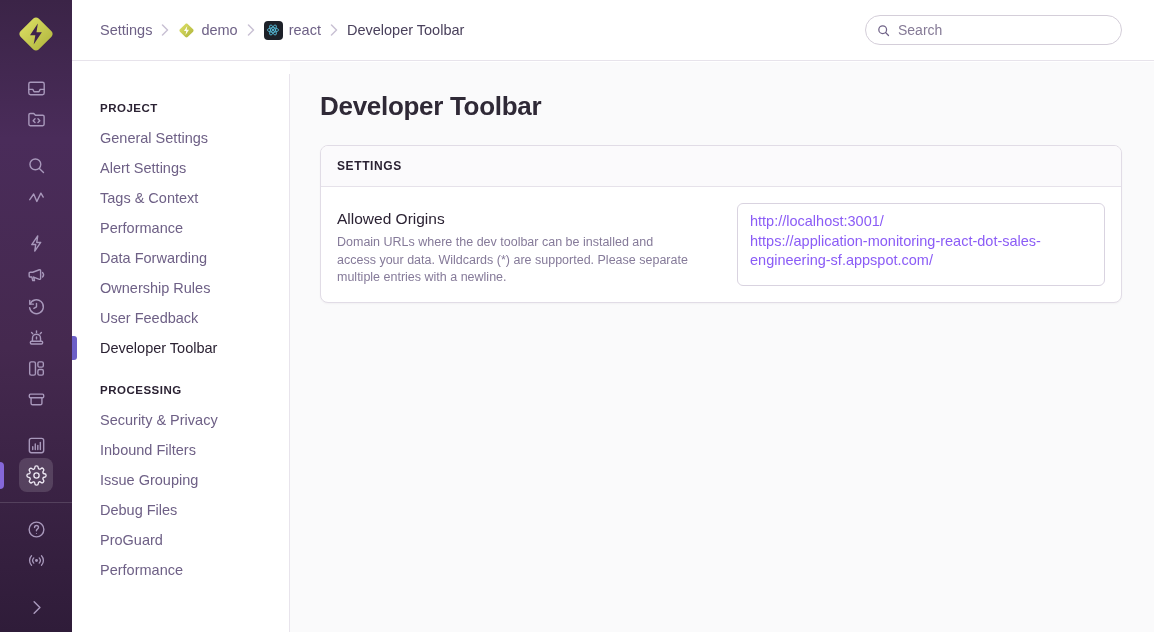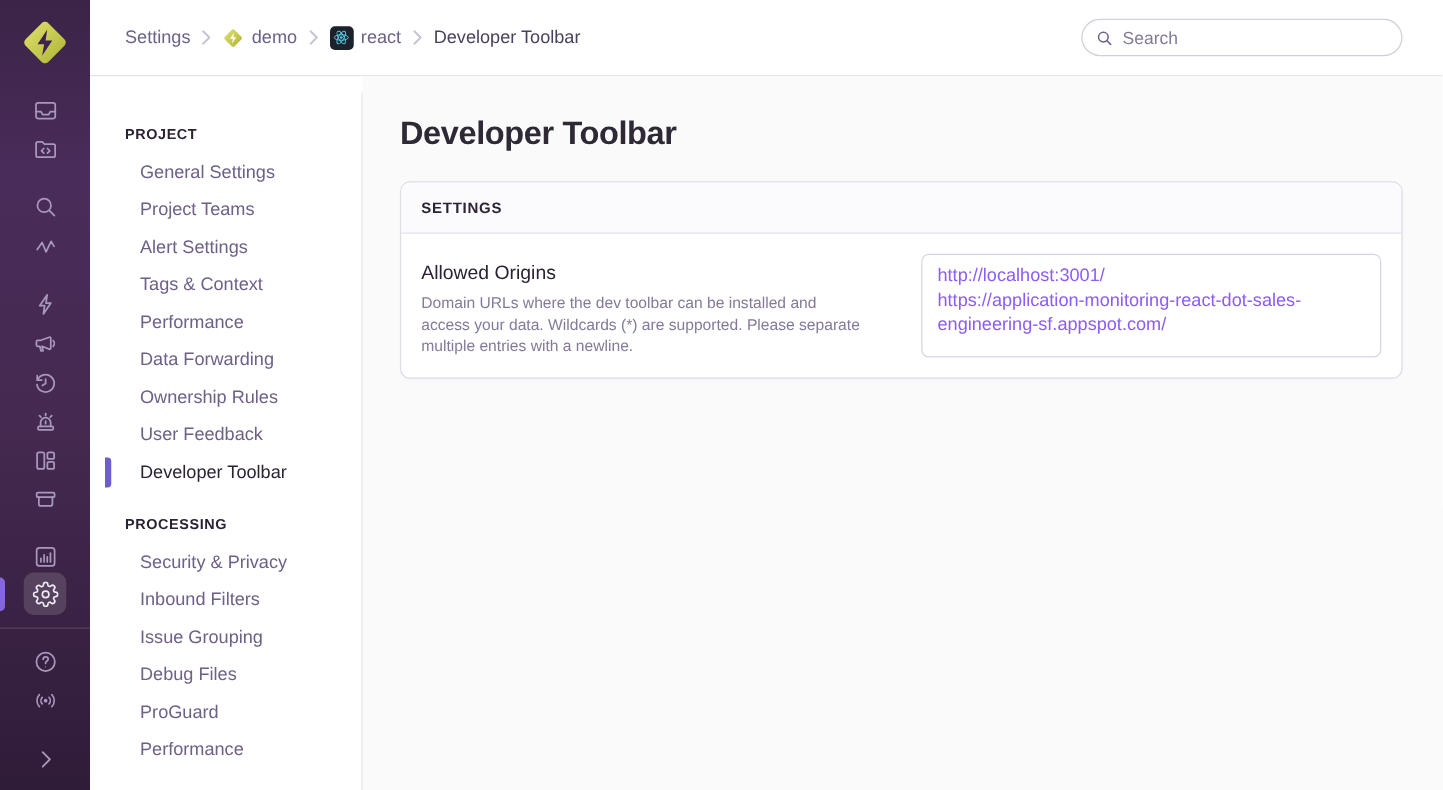--- a/index.html
+++ b/index.html
@@ -64,21 +64,21 @@
     position:absolute; left:72px; top:74px; bottom:0; width:218px;
     background:#fff; border-right:1px solid #e8e4ec; padding-top:19px; z-index:1;
   }
   .nav-section + .nav-section { margin-top:12px; }
   .nav-title {
     height:30px; line-height:30px; padding:0 28px;
     font-size:11.5px; font-weight:700; letter-spacing:.5px; color:#2b2233;
   }
   .nav-item {
     position:relative; height:30px; line-height:30px; padding:0 28px;
-    font-size:14.5px; color:#6e6086; cursor:pointer; white-space:nowrap;margin-left:12px;
+    font-size:14.5px; color:#6e6086; cursor:pointer; white-space:nowrap;
   }
   .nav-item.active { color:#2b2233; }
   .nav-item.active::before {
     content:""; position:absolute; left:0; top:3px; width:5px; height:24px;
     background:#6c5fc7; border-radius:0 3px 3px 0;
   }
 
   
   .main {
     position:absolute; left:290px; top:62px; right:0; bottom:0;
@@ -285,21 +285,20 @@
         <path d="M15.3 15.3L20 20"></path>
       </svg>
     <input type="text" placeholder="Search" style="">
   </div>
 </header>
 
 <aside class="subnav">
   <div class="nav-section">
     <div class="nav-title">PROJECT</div>
     <div class="nav-item">General Settings</div>
-    <div class="nav-item">Project Teams</div>
     <div class="nav-item">Alert Settings</div>
     <div class="nav-item">Tags &amp; Context</div>
     <div class="nav-item">Performance</div>
     <div class="nav-item">Data Forwarding</div>
     <div class="nav-item">Ownership Rules</div>
     <div class="nav-item">User Feedback</div>
     <div class="nav-item active">Developer Toolbar</div>
   </div>
   <div class="nav-section">
     <div class="nav-title">PROCESSING</div>

